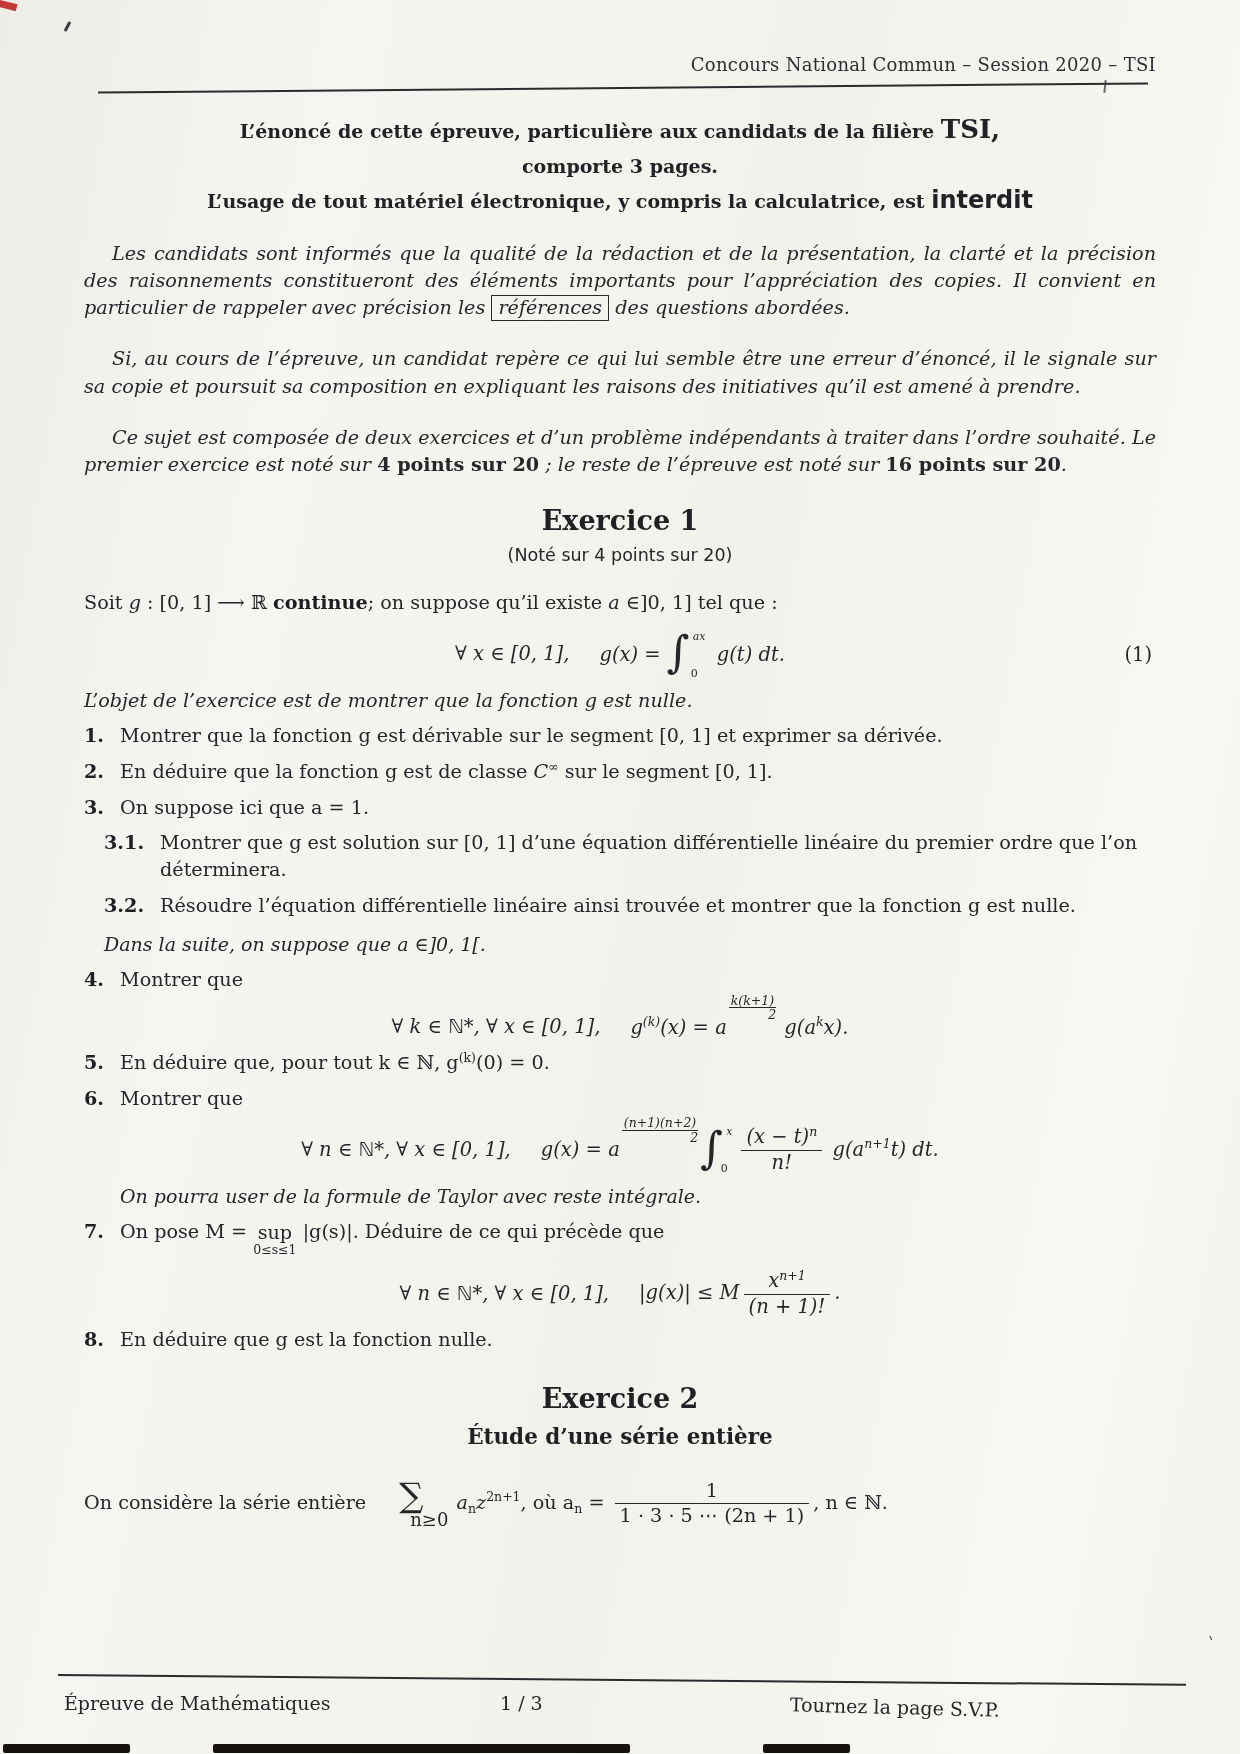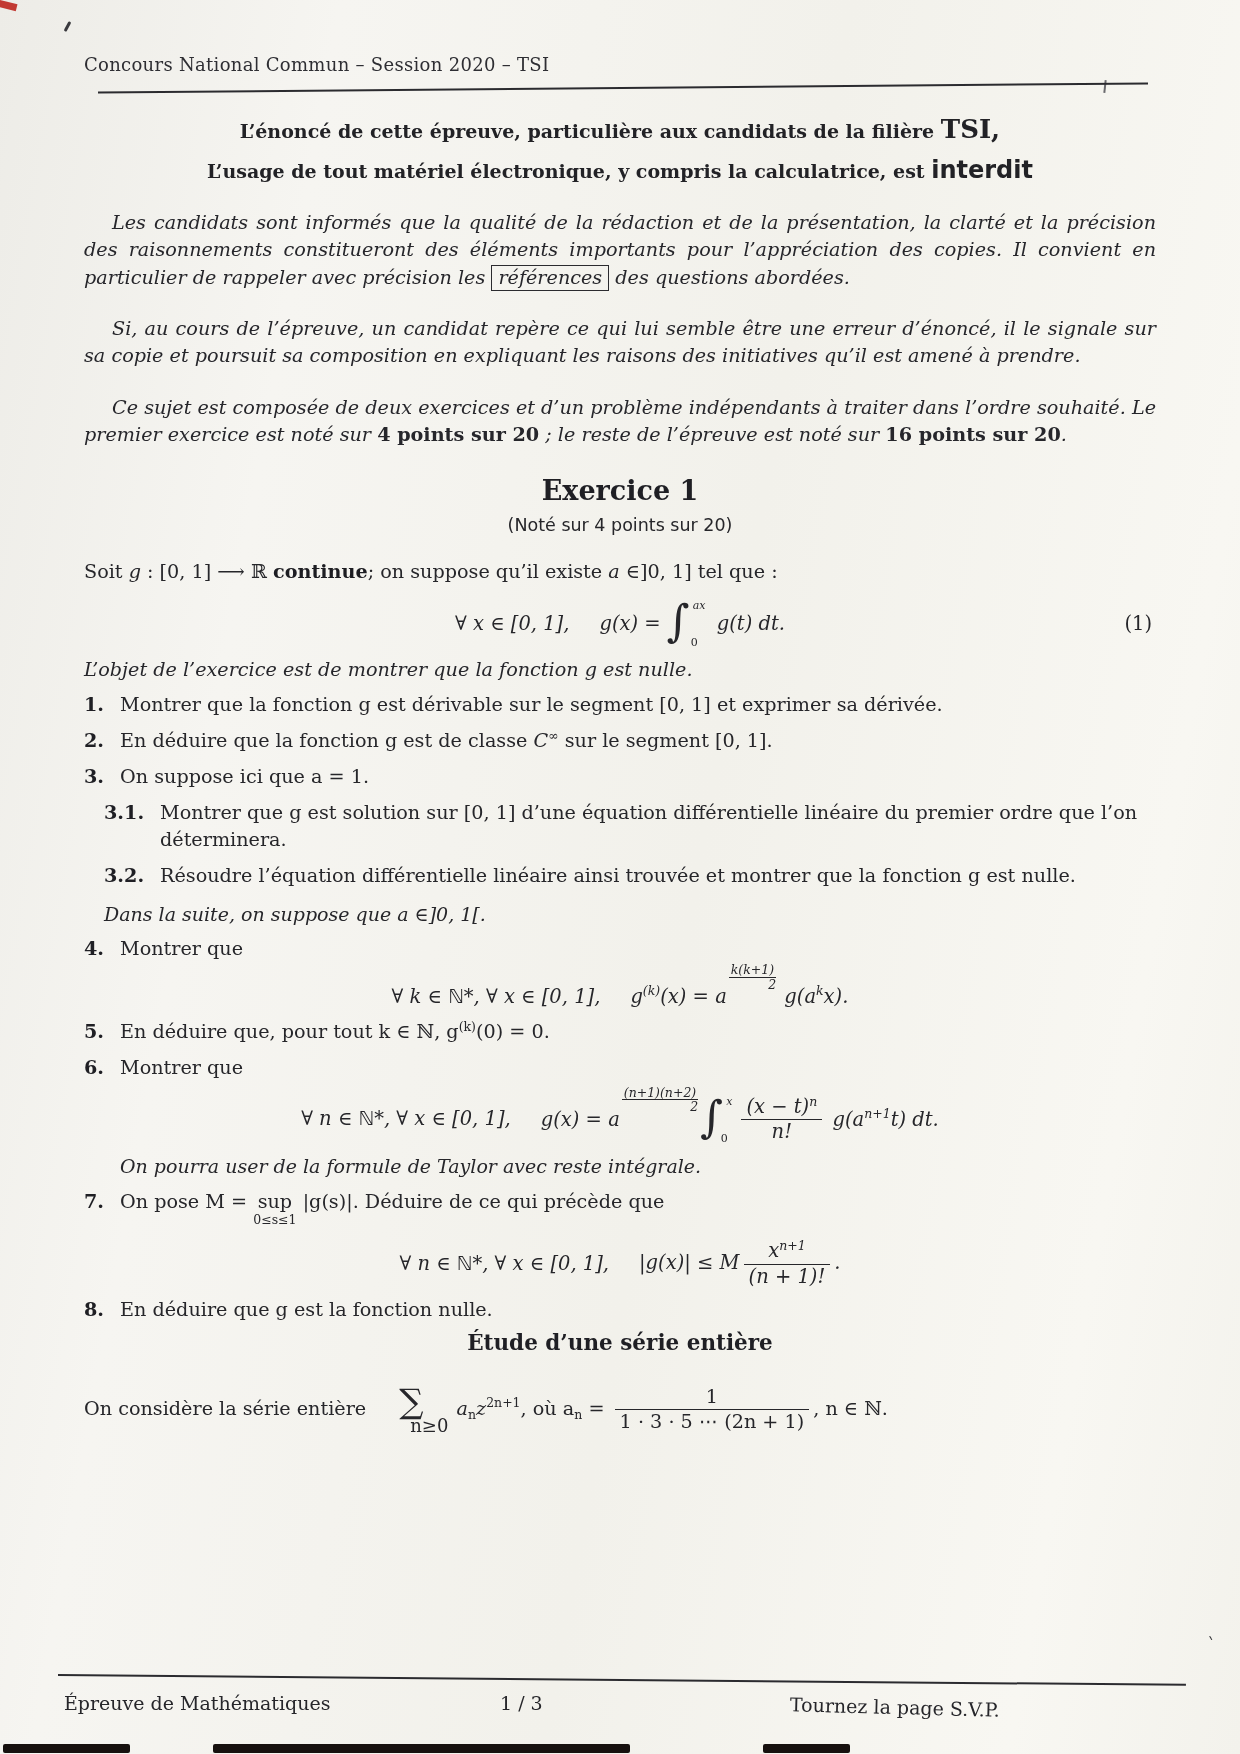--- a/index.html
+++ b/index.html
@@ -4,21 +4,21 @@
 <style>
   html,body{margin:0;padding:0;}
   .page{
     position:relative; width:1240px; height:1754px; overflow:hidden;
     background:linear-gradient(100deg,#edece7 0%,#f6f5f1 22%,#f2f1eb 55%,#f8f7f2 85%,#f3f2ec 100%);
     color:#26262a;
     font-family:"DejaVu Serif","DejaVu Sans","Liberation Serif",serif;
     font-size:19px; line-height:1.4;
   }
   .content{padding:52px 84px 0 84px;}
-  .hdr-title{text-align:left; font-size:18px; letter-spacing:.3px; color:#2e2e33;}
+  .hdr-title{text-align:right; font-size:18px; letter-spacing:.3px; color:#2e2e33;}
   .hdr-rule{margin:10px 8px 0 14px; border-top:2.4px solid #2b2b2f; transform:rotate(-0.5deg);}
   .notice{margin-top:20px; text-align:center; font-weight:bold; line-height:1.6; color:#222226;}
   .big-serif{font-size:26px;}
   .big-sans{font-family:"DejaVu Sans","Liberation Sans",sans-serif; font-size:24px; font-weight:600;}
   .preamble{margin:24px 0 0 0; font-style:italic; text-align:justify; font-size:19.2px; line-height:1.42; color:#26262b;}
   .preamble.first{margin-top:20px;}
   .pindent{display:inline-block; width:28px;}
   .boxed{border:1.5px solid #2b2b2f; padding:0 6px 1px 6px; display:inline-block; line-height:1.2;}
   .bold-upright{font-weight:bold; font-style:normal;}
   .ex-title{margin:24px 0 0 0; text-align:center; font-size:27px; font-weight:bold; color:#1f1f24;}
@@ -80,20 +80,21 @@
 
   <div class="content">
 
     <div>
       <div class="hdr-title">Concours National Commun – Session 2020 – TSI</div>
       <div class="hdr-rule"></div>
     </div>
 
     <div class="notice">
       <div><span>L’énoncé de cette épreuve, particulière aux candidats de la filière </span><span class="big-serif">TSI,</span></div>
+      <div>comporte 3 pages.</div>
       <div><span>L’usage de tout matériel électronique, y compris la calculatrice, est </span><span class="big-sans">interdit</span></div>
     </div>
 
     <p class="preamble first"><span class="pindent"></span><span>Les candidats sont informés que la qualité de la rédaction et de la présentation, la clarté et la précision des raisonnements constitueront des éléments importants pour l’appréciation des copies. Il convient en particulier de rappeler avec précision les </span><span class="boxed">références</span><span> des questions abordées.</span></p>
 
     <p class="preamble"><span class="pindent"></span><span>Si, au cours de l’épreuve, un candidat repère ce qui lui semble être une erreur d’énoncé, il le signale sur sa copie et poursuit sa composition en expliquant les raisons des initiatives qu’il est amené à prendre.</span></p>
 
     <p class="preamble"><span class="pindent"></span><span>Ce sujet est composée de deux exercices et d’un problème indépendants à traiter dans l’ordre souhaité. Le premier exercice est noté sur </span><span class="bold-upright">4 points sur 20</span><span> ; le reste de l’épreuve est noté sur </span><span class="bold-upright">16 points sur 20</span><span>.</span></p>
 
     <h2 class="ex-title">Exercice 1</h2>
@@ -173,20 +174,21 @@
 
     <div class="dmath">
       <span class="q">∀ n ∈ ℕ*, ∀ x ∈ [0, 1],</span><span>|g(x)| ≤ M</span><span class="frac"><span class="fnum"><span>x</span><sup>n+1</sup></span><span class="fden">(n + 1)!</span></span><span>.</span>
     </div>
 
     <div class="item">
       <span class="inum">8.</span>
       <span class="itext">En déduire que g est la fonction nulle.</span>
     </div>
 
+    <h2 class="ex-title" style="margin-top:26px;">Exercice 2</h2>
     <h3 class="ex-sub">Étude d’une série entière</h3>
 
     <p class="series-line"><span>On considère la série entière </span><span class="bigsum"><span class="sig">∑</span><span class="lim">n≥0</span></span><span class="mvar"> a</span><sub>n</sub><span class="mvar">z</span><sup>2n+1</sup><span>, où a</span><sub>n</sub><span> = </span><span class="frac"><span class="fnum">1</span><span class="fden">1 · 3 · 5 ⋯ (2n + 1)</span></span><span>, n ∈ ℕ.</span></p>
 
   </div>
 
   <div class="f-rule"></div>
   <div class="f-left">Épreuve de Mathématiques</div>
   <div class="f-center">1 / 3</div>
   <div class="f-right">Tournez la page S.V.P.</div>

